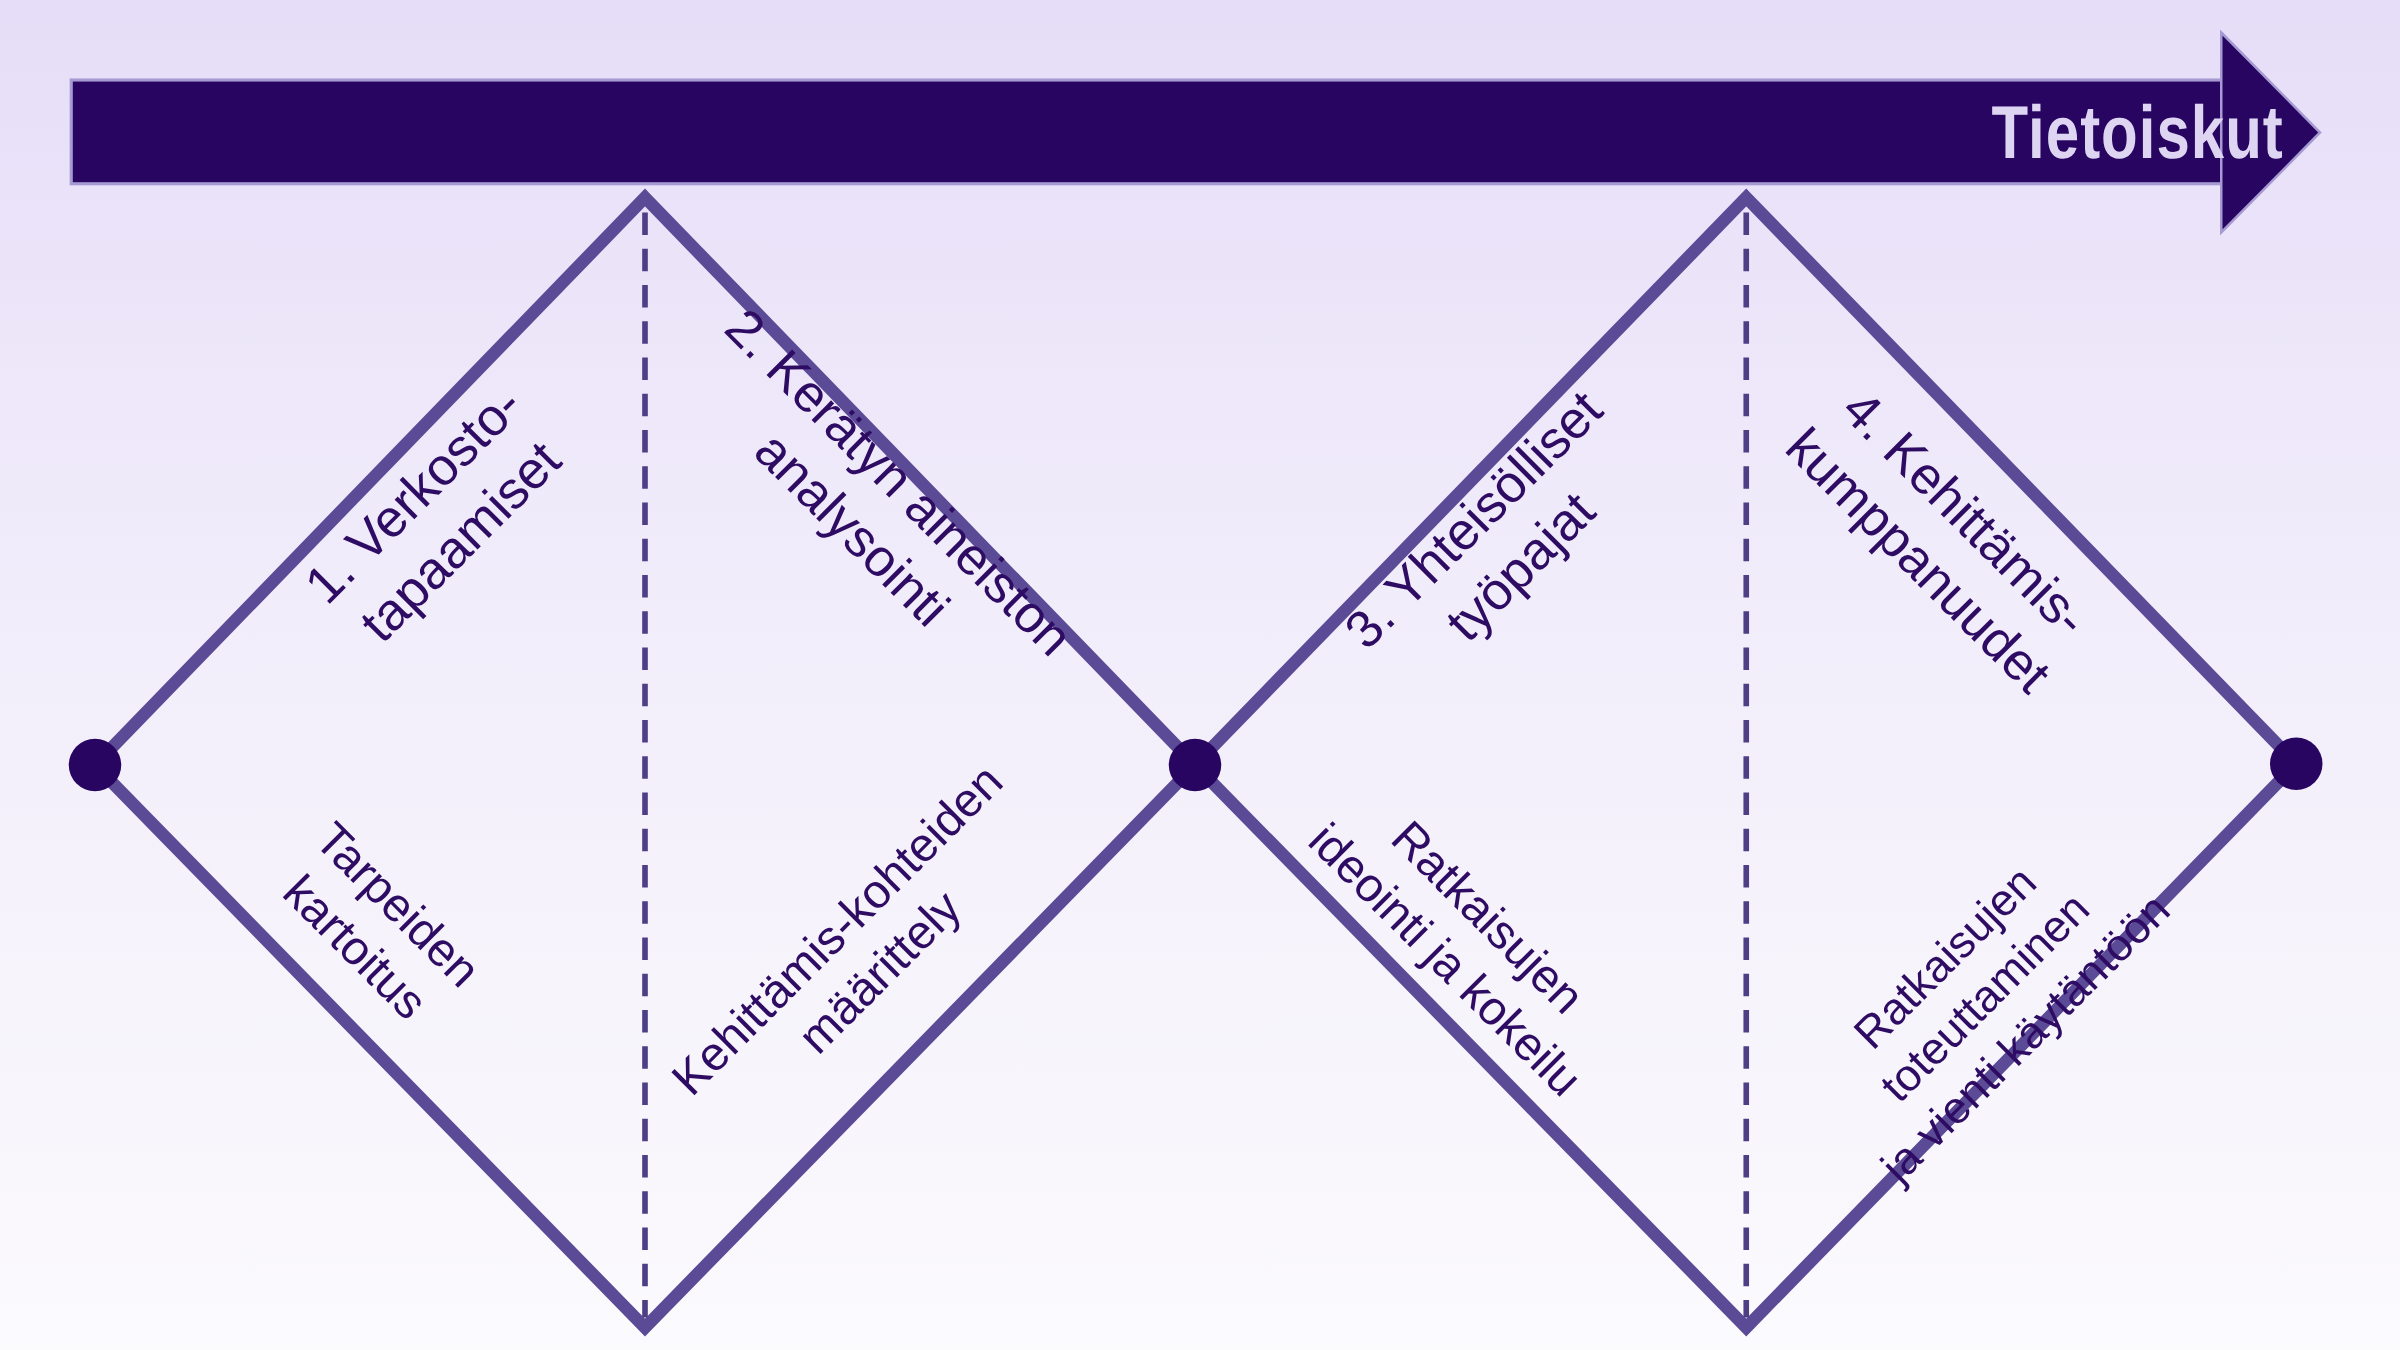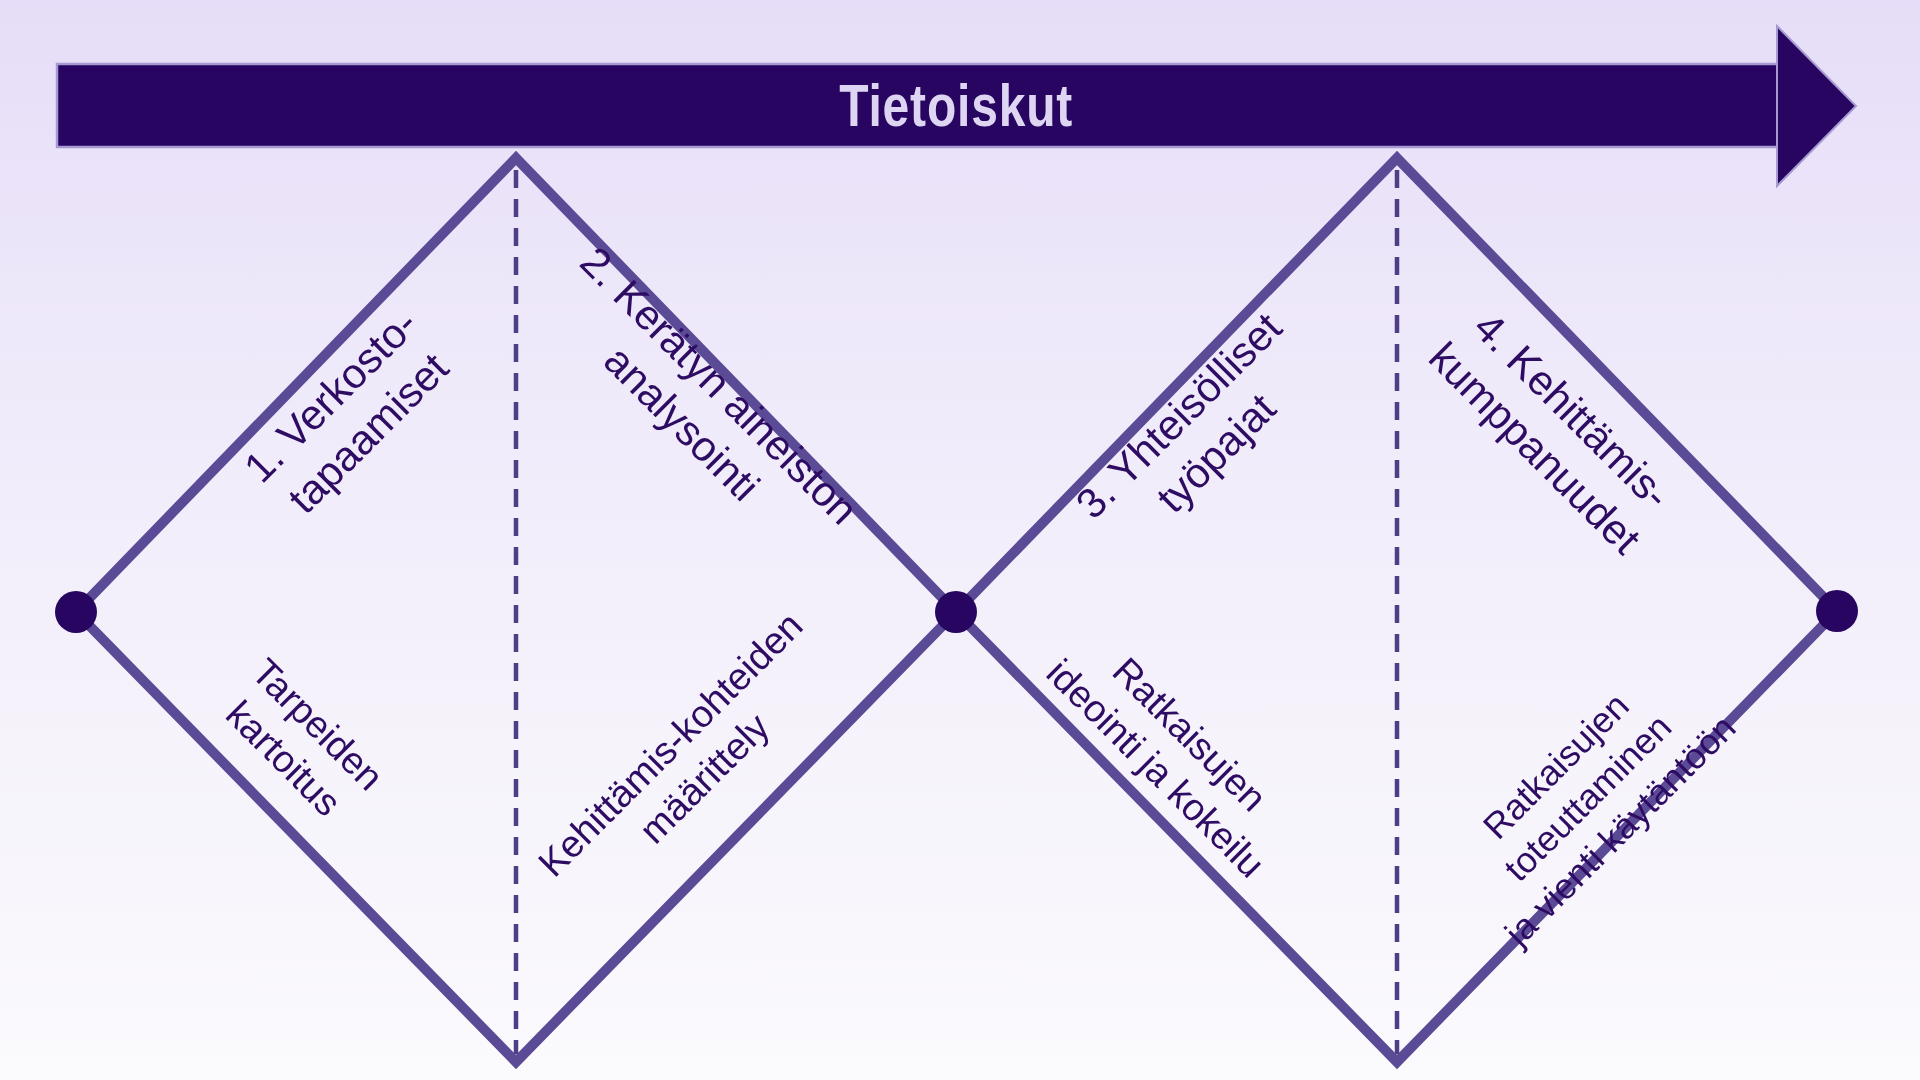--- a/index.html
+++ b/index.html
@@ -15,21 +15,21 @@
     position: absolute;
     left: 0; top: 0;
     width: 1920px; height: 1080px;
   }
   .arrow-label {
     position: absolute;
     left: 57px; top: 64px;
     width: 1799px; height: 83px;
     display: flex;
     align-items: center;
-    justify-content: center;
+    justify-content: flex-end;
     pointer-events: none;
   }
   .arrow-label span {
     display: inline-block;
     transform: scaleX(0.8);
     font-weight: 700;
     font-size: 60px;
     letter-spacing: 1px;
     color: #ddd5f2;
   }

